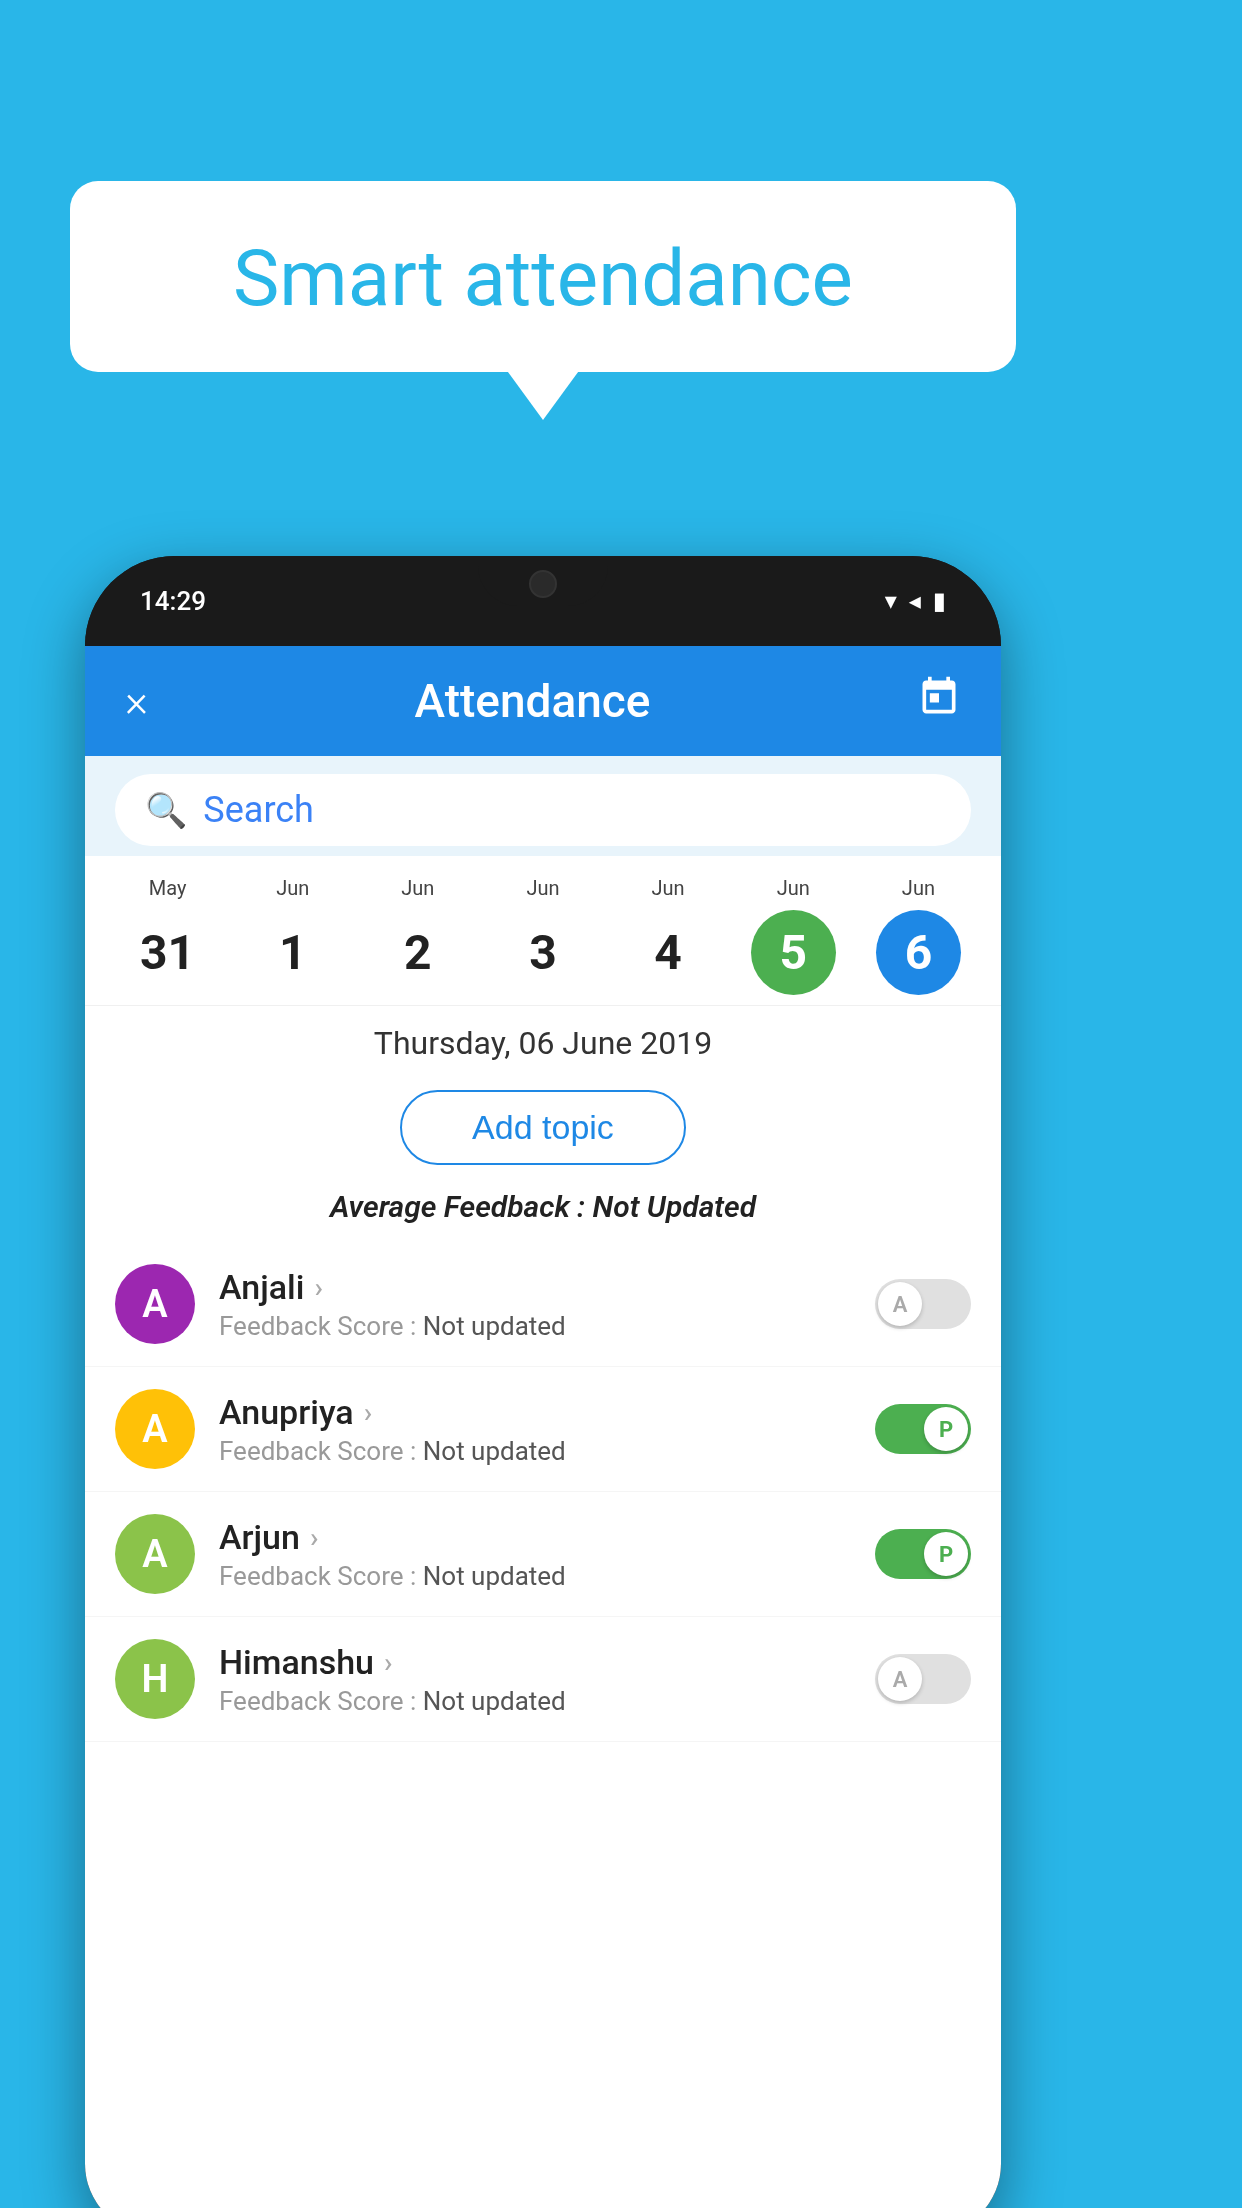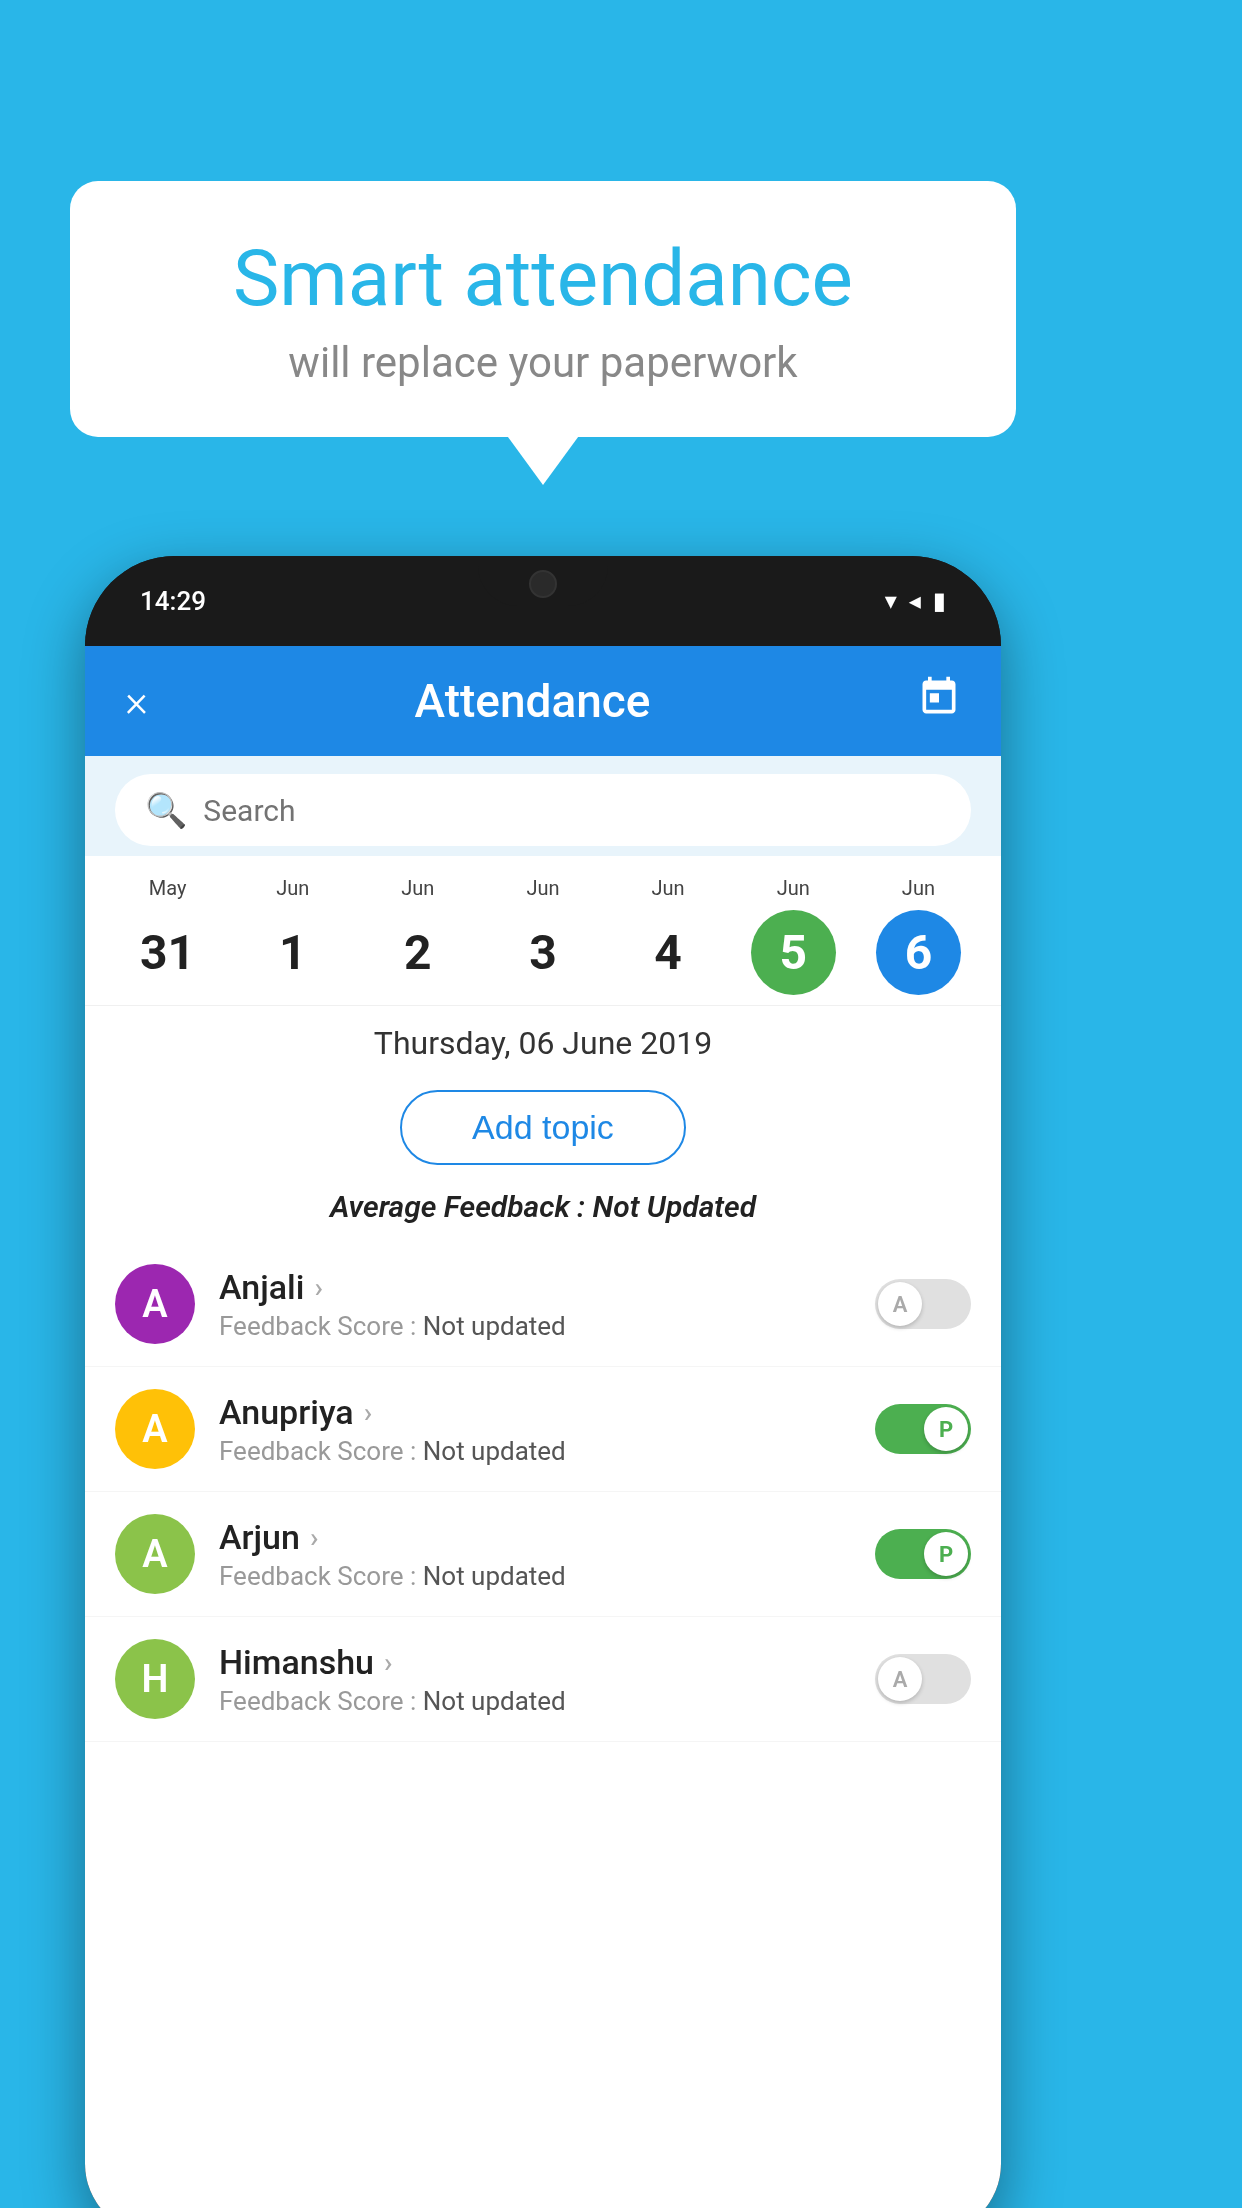--- a/index.html
+++ b/index.html
@@ -172,22 +172,22 @@
       padding: 0 30px;
       gap: 16px;
     }
 
     .search-icon-char {
       color: #aaa;
       font-size: 34px;
     }
 
     .search-input-text {
-      color: #737373;
-      font-size: 30px;
+      color: #3b82f6;
+      font-size: 36px;
     }
 
     
     .calendar-row {
       display: flex;
       align-items: center;
       justify-content: space-around;
       padding: 20px 20px 10px;
       background: white;
     }
@@ -391,21 +391,20 @@
     }
   </style>
 </head>
 <body>
 
 <div style="width:1086px;height:2208px;background:#29b6e8;position:relative;margin-top:26px;">
 
   <div class="speech-bubble-container">
     <div class="speech-bubble">
       <div class="speech-bubble-title">Smart attendance</div>
-      <div class="speech-bubble-subtitle">will replace your paperwork</div>
     </div>
   </div>
 
   <div class="phone-mockup">
 
     <div class="phone-top-bar">
       <span class="status-bar-time">14:29</span>
       <div class="phone-notch">
         <div class="phone-notch-camera"></div>
       </div>

